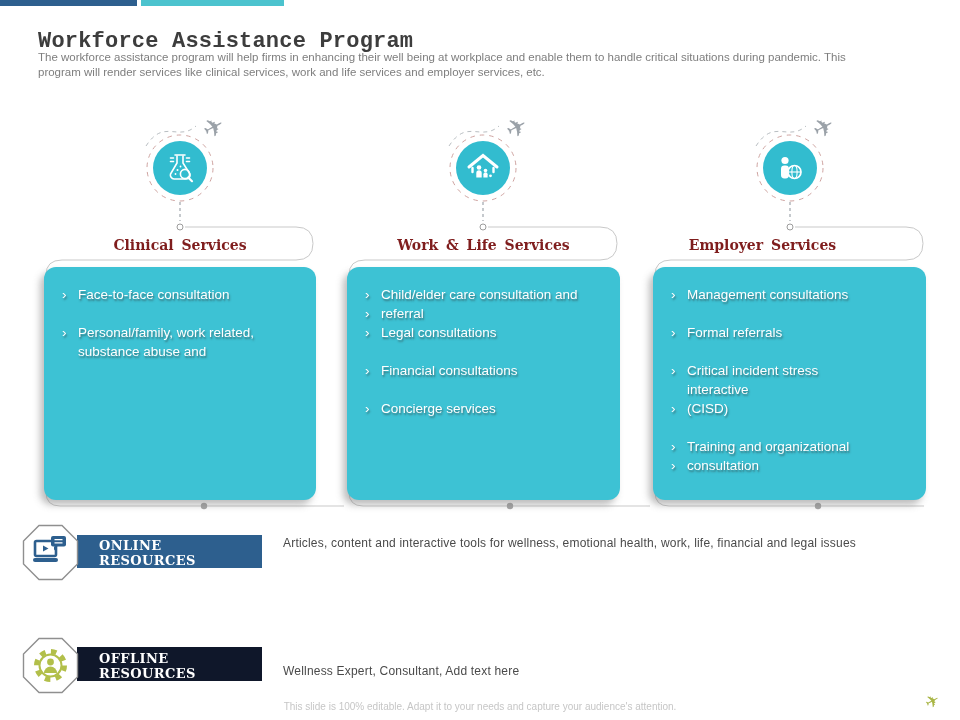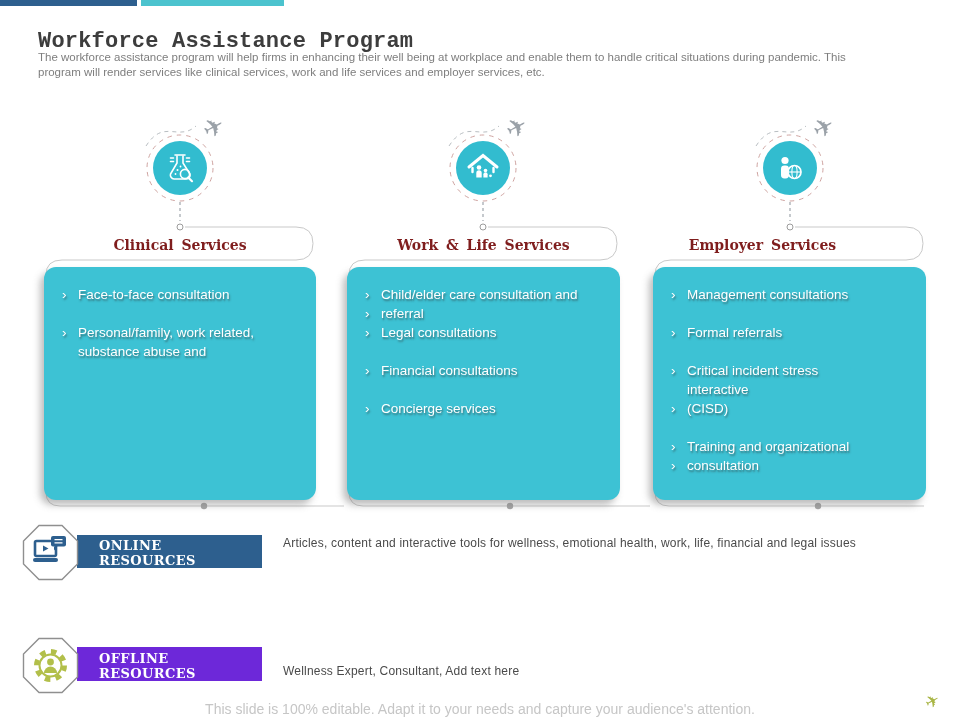--- a/index.html
+++ b/index.html
@@ -42,31 +42,31 @@
   .brow{display:flex;line-height:19px;font-size:13.5px;color:#ffffff;
         text-shadow:1px 1.5px 2px rgba(50,50,50,.55);}
   .brow .bm{width:16px;flex:0 0 16px;}
   .brow.mt{margin-top:19px;}
   .brow.cont .bm{visibility:hidden;}
 
   
   .banner{position:absolute;left:77px;width:185px;z-index:1;display:flex;
           align-items:flex-end;justify-content:center;}
   .banner.online{top:535px;height:33px;background:#2d5f8e;}
-  .banner.offline{top:647px;height:34px;background:#6d28d9;}
+  .banner.offline{top:647px;height:34px;background:#0f172a;}
   .banner span{font-family:"DejaVu Serif",serif;font-weight:bold;font-size:13px;
                color:#ffffff;letter-spacing:.4px;padding-left:22px;}
   .octa{position:absolute;left:22px;z-index:2;}
   .octa.o1{top:524px;} .octa.o2{top:637px;}
   .rdesc{position:absolute;left:283px;font-size:12px;color:#4a4a4a;letter-spacing:.2px;}
   .rdesc.d1{top:536px;} .rdesc.d2{top:656px;margin-top:8px;}
 
   
   .footer{position:absolute;left:0;top:701px;width:100%;text-align:center;
-          font-size:14px;color:#c6c6c6;}
+          font-size:10px;color:#c6c6c6;}
   .fplane{position:absolute;left:925px;top:691px;font-size:17px;color:#a9b646;
           transform:rotate(-28deg);font-family:"DejaVu Sans",sans-serif;}
 </style>
 </head>
 <body>
 
 <div class="slide">
 
   <div class="bar blue"></div>
   <div class="bar teal"></div>

